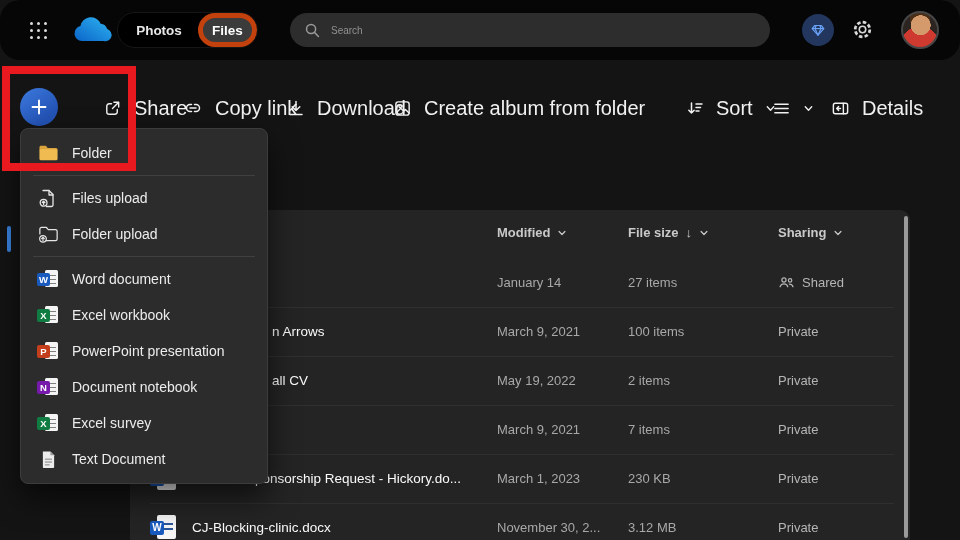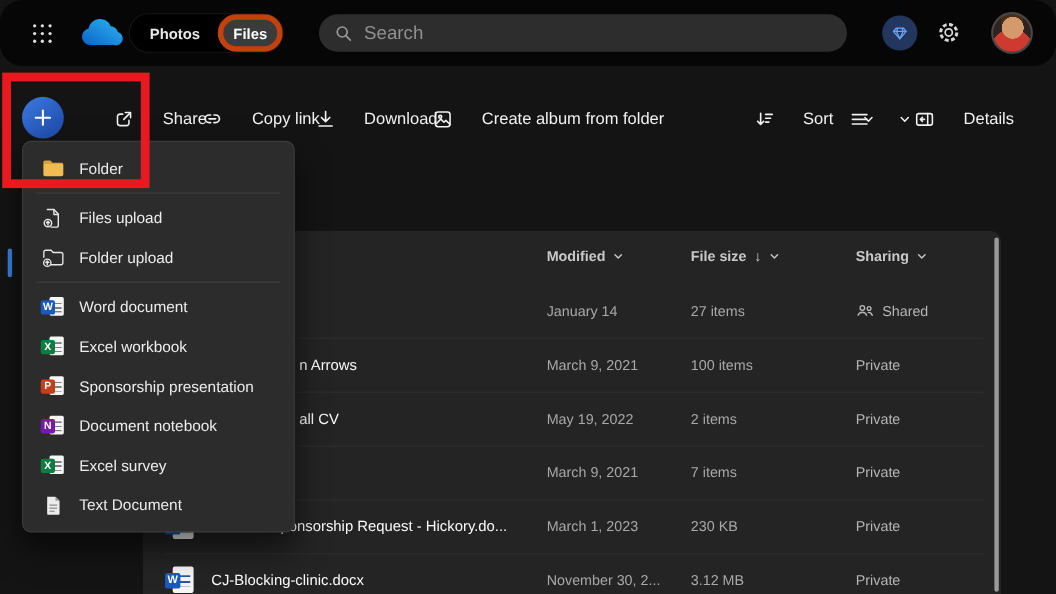--- a/index.html
+++ b/index.html
@@ -15,38 +15,38 @@
   .cloud { position:absolute; left:70px; top:15px; }
   .toggle { position:absolute; left:117px; top:12px; width:141px; height:36px; border-radius:18px;
     background:#000; border:1px solid #161616; }
   .toggle .opt-photos { position:absolute; left:0; top:0; width:82px; height:34px; display:flex;
     align-items:center; justify-content:center; color:#e8e8e8; font-size:13.5px; font-weight:600; }
   .toggle .opt-files { position:absolute; left:80px; top:0; width:59px; height:34px; border-radius:17px;
     background:#3b3b3b; border:5px solid #c2410c; display:flex; align-items:center; justify-content:center;
     color:#fff; font-size:13.5px; font-weight:700; }
   .search { position:absolute; left:290px; top:13px; width:480px; height:34px; border-radius:17px;
     background:#2d2d2d; display:flex; align-items:center; padding:0 14px; gap:10px; }
-  .search .ph { color:#919191; font-size:17px; }
+  .search .ph { color:#919191; font-size:10px; }
   .badge { position:absolute; left:802px; top:14px; width:32px; height:32px; border-radius:50%;
     background:#22365e; display:flex; align-items:center; justify-content:center; }
   .gear { position:absolute; left:851px; top:18px; }
   .avatar { position:absolute; left:901px; top:11px; width:38px; height:38px; border-radius:50%;
     border:2px solid #474747;
     background:
       radial-gradient(circle at 52% 36%, #d49a6c 0 35%, rgba(0,0,0,0) 36%),
       radial-gradient(circle at 50% 96%, #cf3a30 0 52%, rgba(0,0,0,0) 53%),
       radial-gradient(circle at 50% 16%, #4a2f18 0 30%, rgba(0,0,0,0) 31%),
       #2b2420; }
 
   
   .plus-btn { position:absolute; left:20px; top:88px; width:38px; height:38px; border-radius:50%;
     background:linear-gradient(140deg,#3d7ade 0%,#2353b5 75%); z-index:3;
     display:flex; align-items:center; justify-content:center; }
-  .tb-item { position:absolute; top:96px; height:24px; display:flex; align-items:center; gap:26px;
-    color:#f1f1f1; font-size:15px; z-index:2; }
+  .tb-item { position:absolute; top:96px; height:24px; display:flex; align-items:center; gap:12px;
+    color:#f1f1f1; font-size:20px; z-index:2; }
   .tb-item svg { flex:0 0 auto; }
   .ti-share { left:103px; } .ti-copylink { left:183px; } .ti-download { left:287px; }
   .ti-album { left:393px; } .ti-sort { left:686px; } .ti-view { left:772px; } .ti-details { left:831px; }
 
   
   .nav-indicator { position:absolute; left:7px; top:226px; width:4px; height:26px; border-radius:2px;
     background:#3a83e0; }
 
   
   .table { position:absolute; left:130px; top:210px; width:780px; height:330px; background:#242424;
@@ -384,21 +384,21 @@
           <span class="tl" style="background: rgb(16, 124, 65);">X</span>
       </span>
       <span class="mi-label">Excel workbook</span>
     </div>
 
     <div class="menu-item">
       <span class="mi-icon office-icon">
         <span class="pg"></span>
           <span class="tl" style="background: rgb(196, 62, 28);">P</span>
       </span>
-      <span class="mi-label">Sponsorship presentation</span>
+      <span class="mi-label">PowerPoint presentation</span>
     </div>
 
     <div class="menu-item">
       <span class="mi-icon office-icon">
         <span class="pg"></span>
           <span class="tl" style="background: rgb(119, 25, 170);">N</span>
       </span>
       <span class="mi-label">Document notebook</span>
     </div>
 

